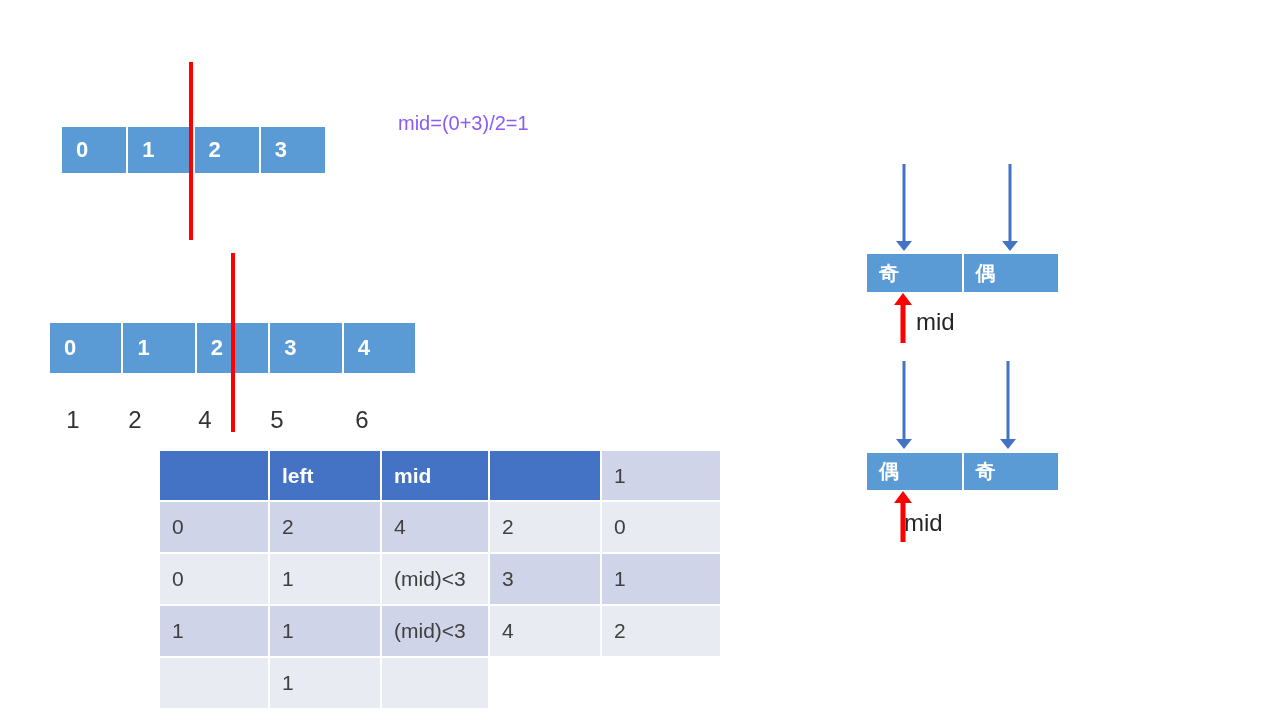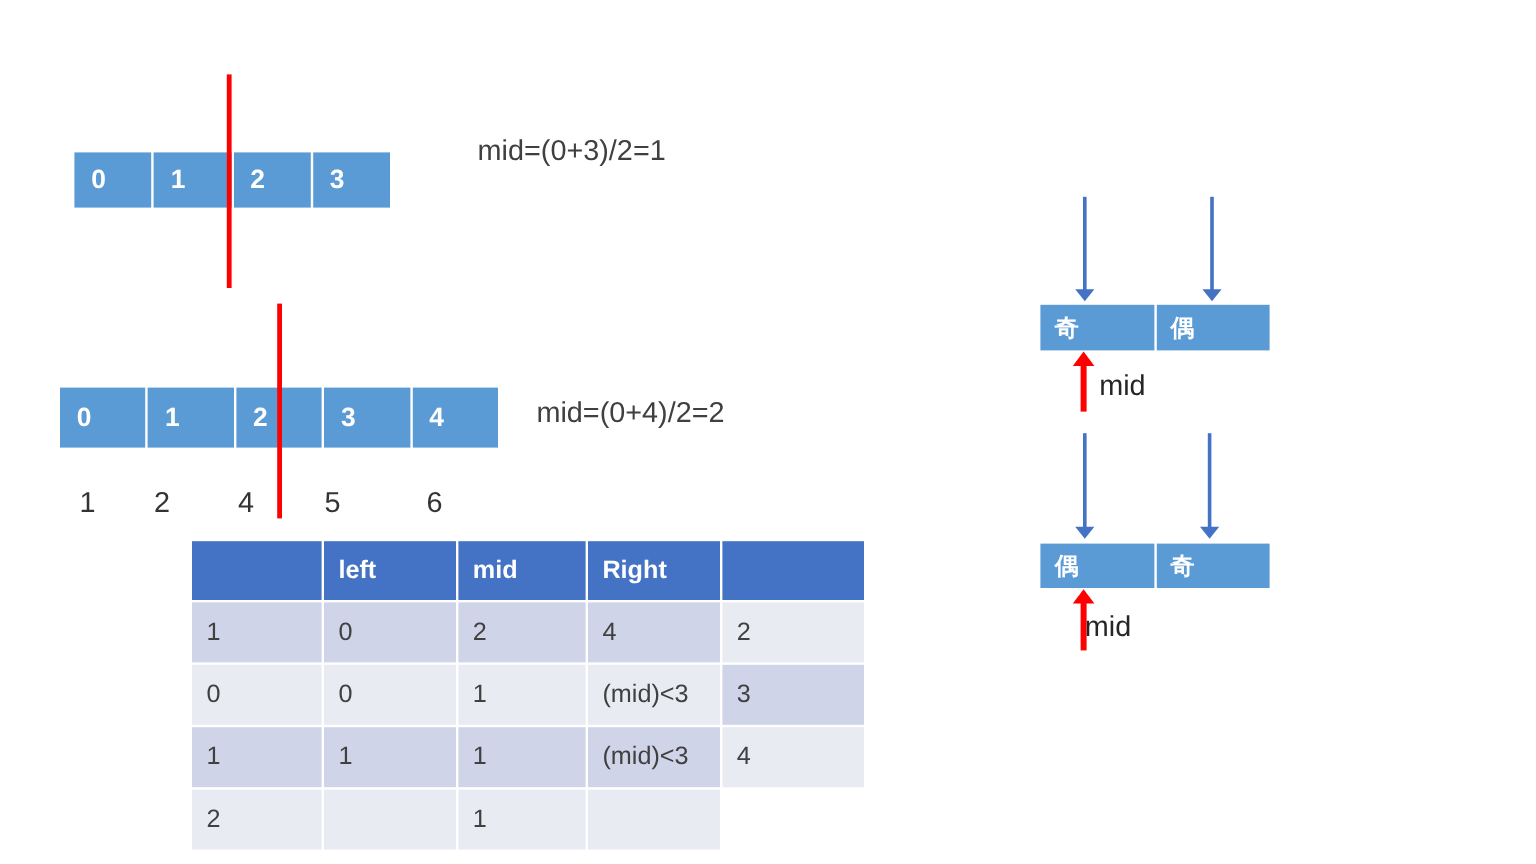--- a/index.html
+++ b/index.html
@@ -13,21 +13,21 @@
     flex:1;background:#5B9BD5;color:#ffffff;font-weight:bold;
     display:flex;align-items:center;padding-left:14px;box-sizing:border-box;
   }
   .array1{left:62px;top:127px;width:263px;height:46px;font-size:22px;}
   .array2{left:50px;top:323px;width:365px;height:50px;font-size:22px;}
   
   .vline{position:absolute;width:4px;background:#FF0000;}
   .vline1{left:189px;top:62px;height:178px;}
   .vline2{left:231px;top:253px;height:179px;}
   
-  .formula{position:absolute;font-size:24px;color:#404040;white-space:nowrap;}
+  .formula{position:absolute;font-size:20px;color:#8b5cf6;white-space:nowrap;}
   .formula1{left:398px;top:112px;}
   .formula2{left:447px;top:331px;}
   
   .numval{position:absolute;top:406px;font-size:24px;color:#333333;transform:translateX(-50%);}
   
   .trace{
     position:absolute;left:160px;top:451px;display:grid;
     grid-template-columns:108px 110px 106px 110px 118px;
     grid-template-rows:49px 50px 50px 50px 50px;
     gap:2px;font-size:21px;
@@ -75,33 +75,31 @@
   <div class="formula formula1">mid=(0+3)/2=1</div>
 
   <div class="array array2">
     <div class="acell">0</div>
     <div class="acell">1</div>
     <div class="acell">2</div>
     <div class="acell">3</div>
     <div class="acell">4</div>
   </div>
   <div class="vline vline2"></div>
-  <div class="formula formula2">mid=(0+4)/2=2</div>
 
   <span class="numval" style="left:73px">1</span>
   <span class="numval" style="left:135px">2</span>
   <span class="numval" style="left:205px">4</span>
   <span class="numval" style="left:277px">5</span>
   <span class="numval" style="left:362px">6</span>
 
   <div class="trace">
     <div class="h"></div>
     <div class="h">left</div>
     <div class="h">mid</div>
-    <div class="h">Right</div>
     <div class="h"></div>
 
     <div class="c band-a">1</div>
     <div class="c band-a">0</div>
     <div class="c band-a">2</div>
     <div class="c band-a">4</div>
 
     <div class="c band-b">2</div>
     <div class="c band-b">0</div>
     <div class="c band-b">0</div>

